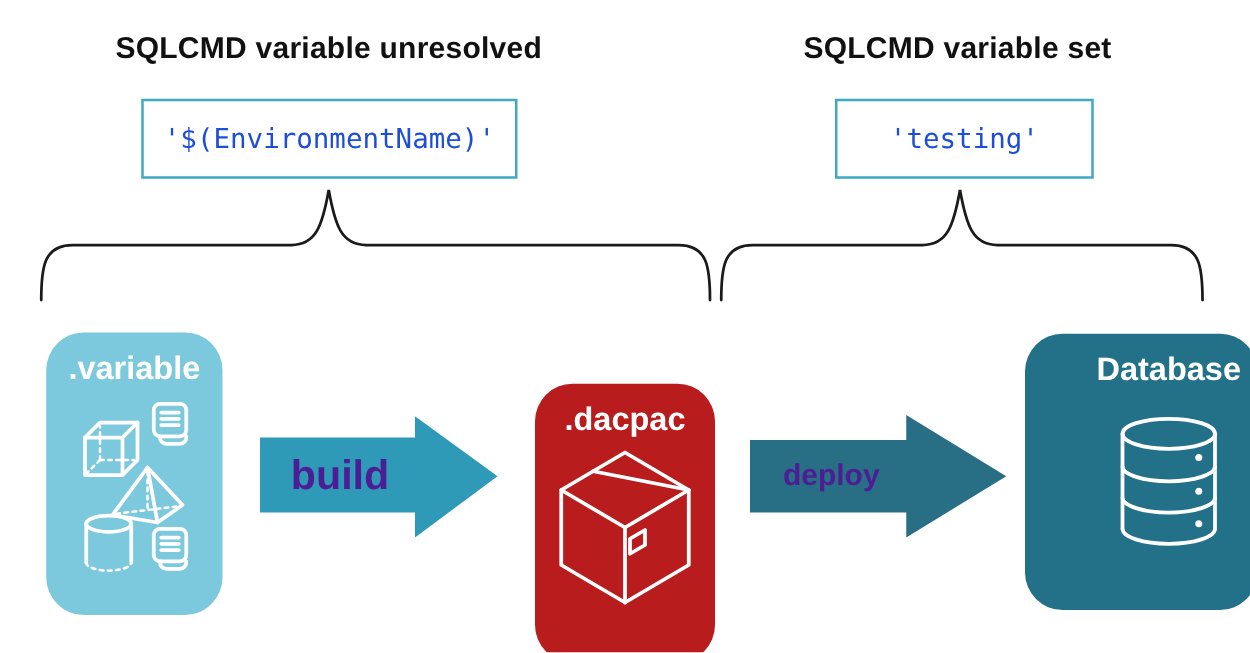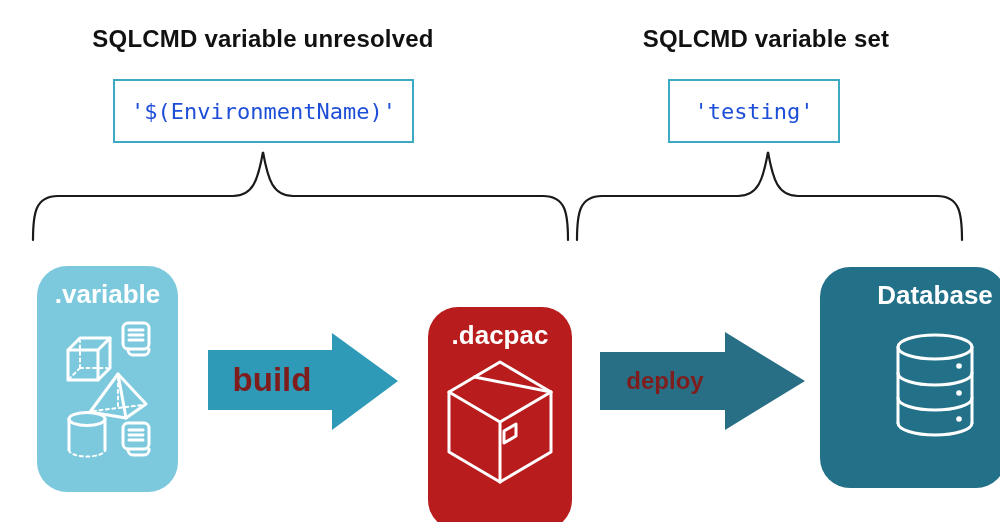--- a/index.html
+++ b/index.html
@@ -8,38 +8,38 @@
 
   .heading{position:absolute;transform:translateX(-50%);white-space:nowrap;
            font-weight:700;font-size:24px;color:#111;letter-spacing:0.2px;}
   #heading-left{left:263px;top:25px;}
   #heading-right{left:766px;top:25px;}
 
   .codebox{position:absolute;box-sizing:border-box;height:64px;border:2px solid #3ea9c2;
            background:#fff;display:flex;align-items:center;justify-content:center;
            font-family:"DejaVu Sans Mono",monospace;font-size:22px;color:#1d4ed8;white-space:nowrap;}
   #codebox-left{left:113px;top:79px;width:301px;}
-  #codebox-right{left:668px;top:79px;width:172px;}
+  #codebox-right{left:668px;top:79px;width:207px;}
 
   .brace{position:absolute;}
   #brace-left{left:30px;top:146px;}
   #brace-right{left:572px;top:146px;}
 
   .card{position:absolute;border-radius:30px;display:flex;flex-direction:column;align-items:center;}
   .card-title{margin-top:13px;font-weight:700;font-size:26px;color:#ffffff;white-space:nowrap;}
   #card-sqlproj{left:37px;top:266px;width:141px;height:226px;background:#7cc9de;}
   #card-dacpac{left:428px;top:267px;width:144px;height:223px;background:#b91c1c;margin-top:40px;}
   #card-database{left:820px;top:267px;width:142px;height:221px;background:#227189;padding-left:44px;}
   .card-icon{margin-top:8px;}
 
   .arrow{position:absolute;}
   #arrow-build{left:208px;top:333px;}
   #arrow-deploy{left:600px;top:332px;}
   .arrow-label{position:absolute;display:flex;align-items:center;justify-content:center;
-               font-weight:700;color:#7f1d1d;white-space:nowrap;}
+               font-weight:700;color:#4c1d95;white-space:nowrap;}
   #label-build{left:208px;top:350px;width:128px;height:60px;font-size:33px;}
   #label-deploy{left:600px;top:352px;width:130px;height:58px;font-size:24px;}
 
   .icon-stroke{fill:none;stroke:#ffffff;stroke-width:3;stroke-linecap:round;stroke-linejoin:round;}
   .icon-dash{fill:none;stroke:#ffffff;stroke-width:2;stroke-linecap:round;stroke-linejoin:round;
              stroke-dasharray:3 3.5;}
   .brace-path{fill:none;stroke:#1a1a1a;stroke-width:2.2;stroke-linecap:round;}
 </style>
 </head>
 <body>

